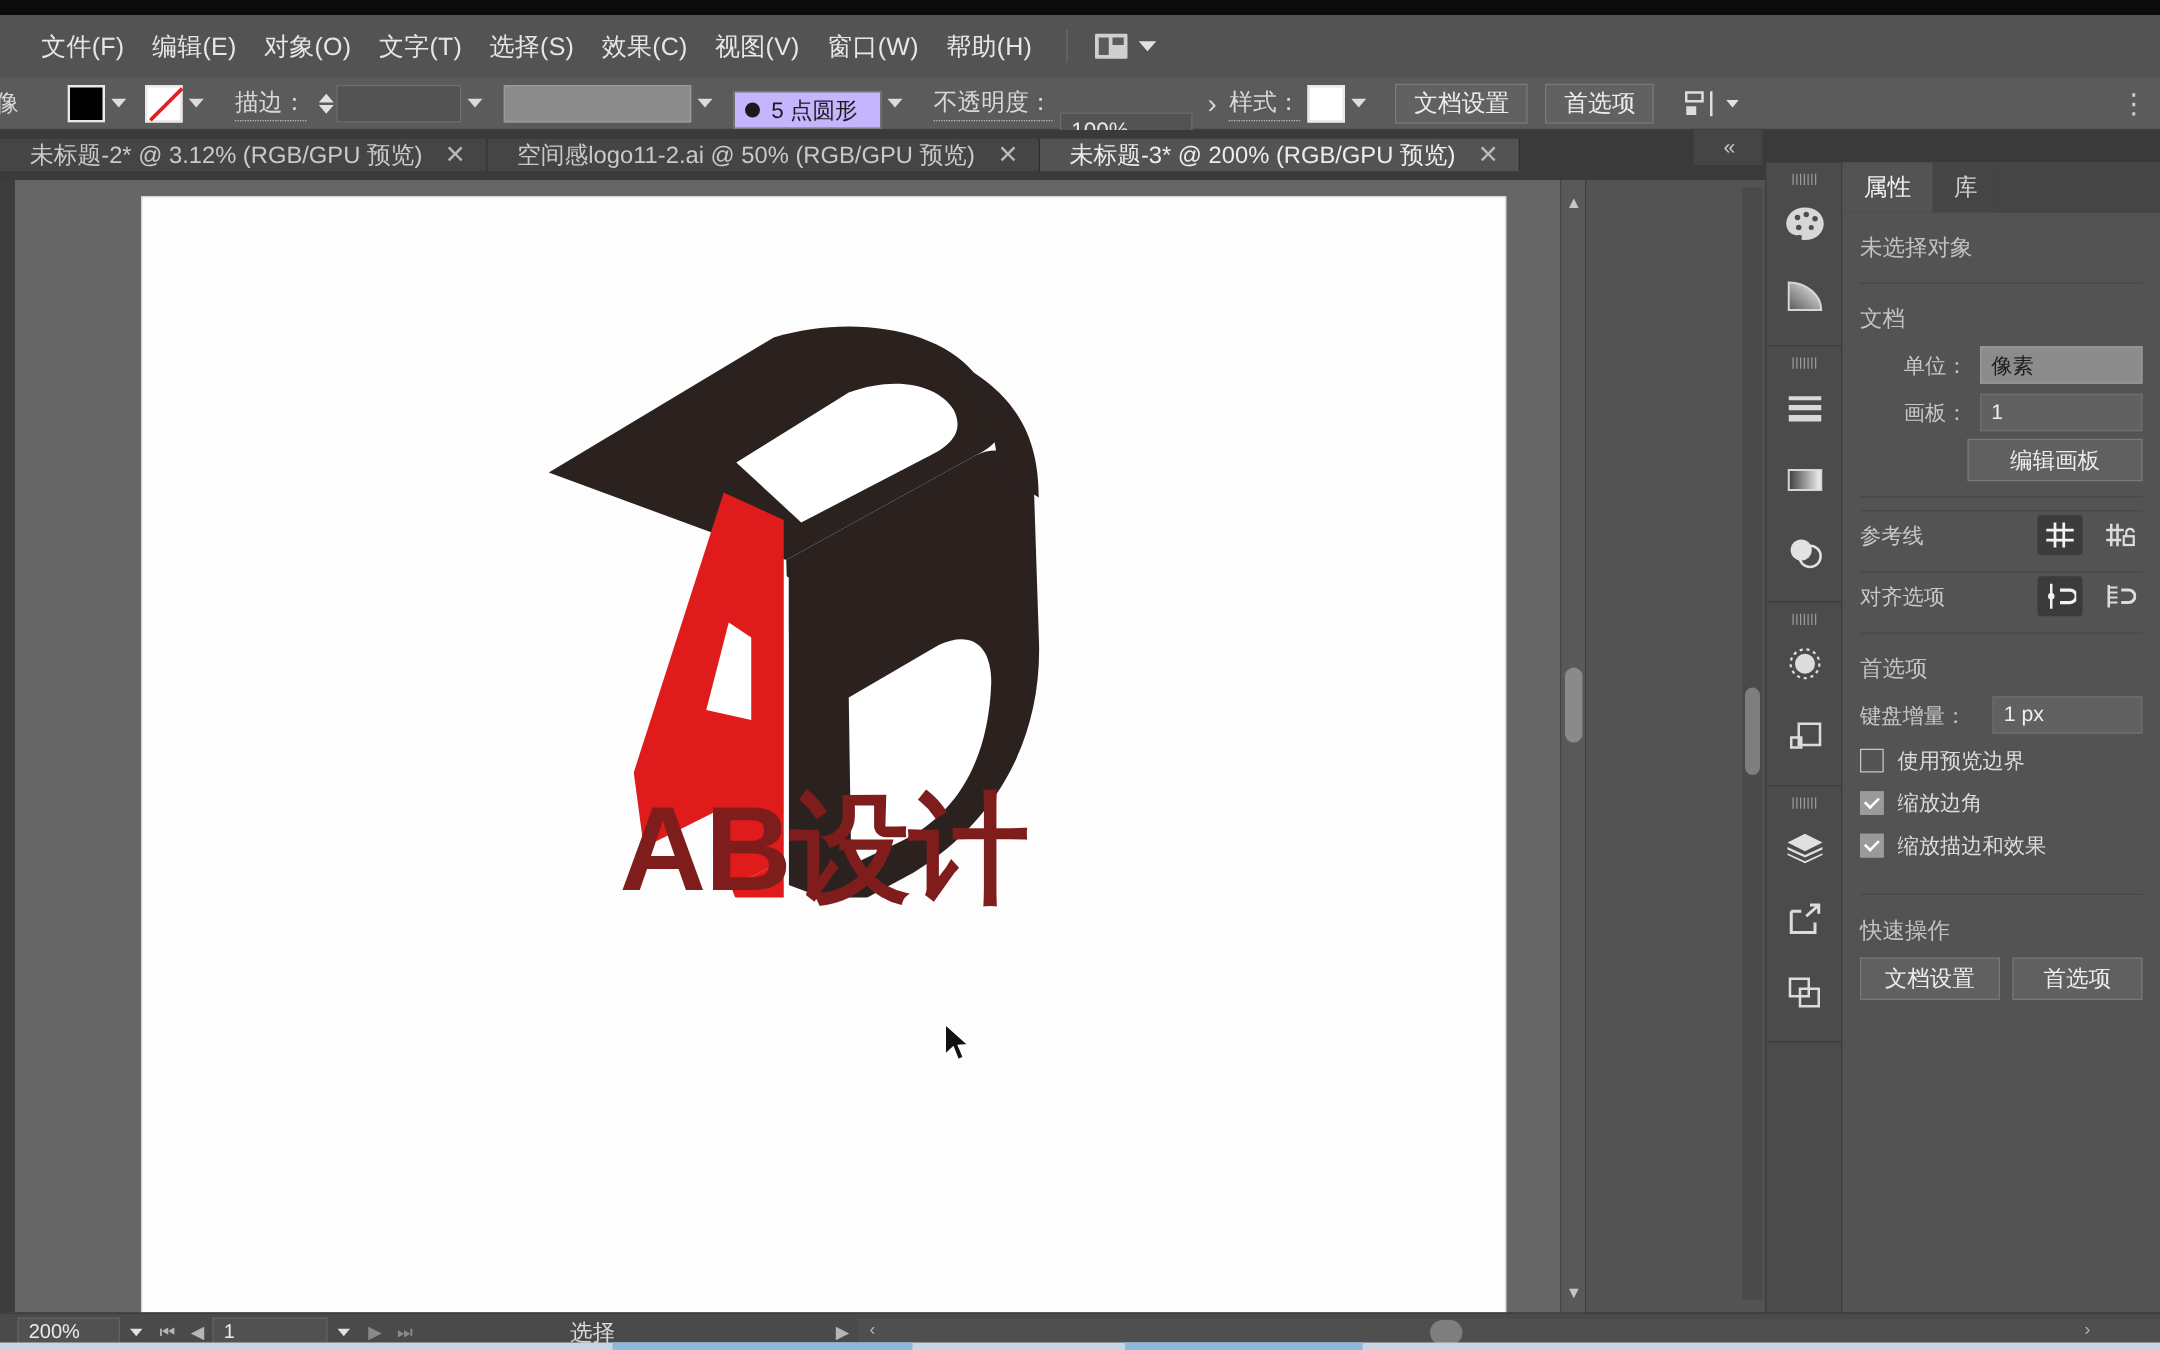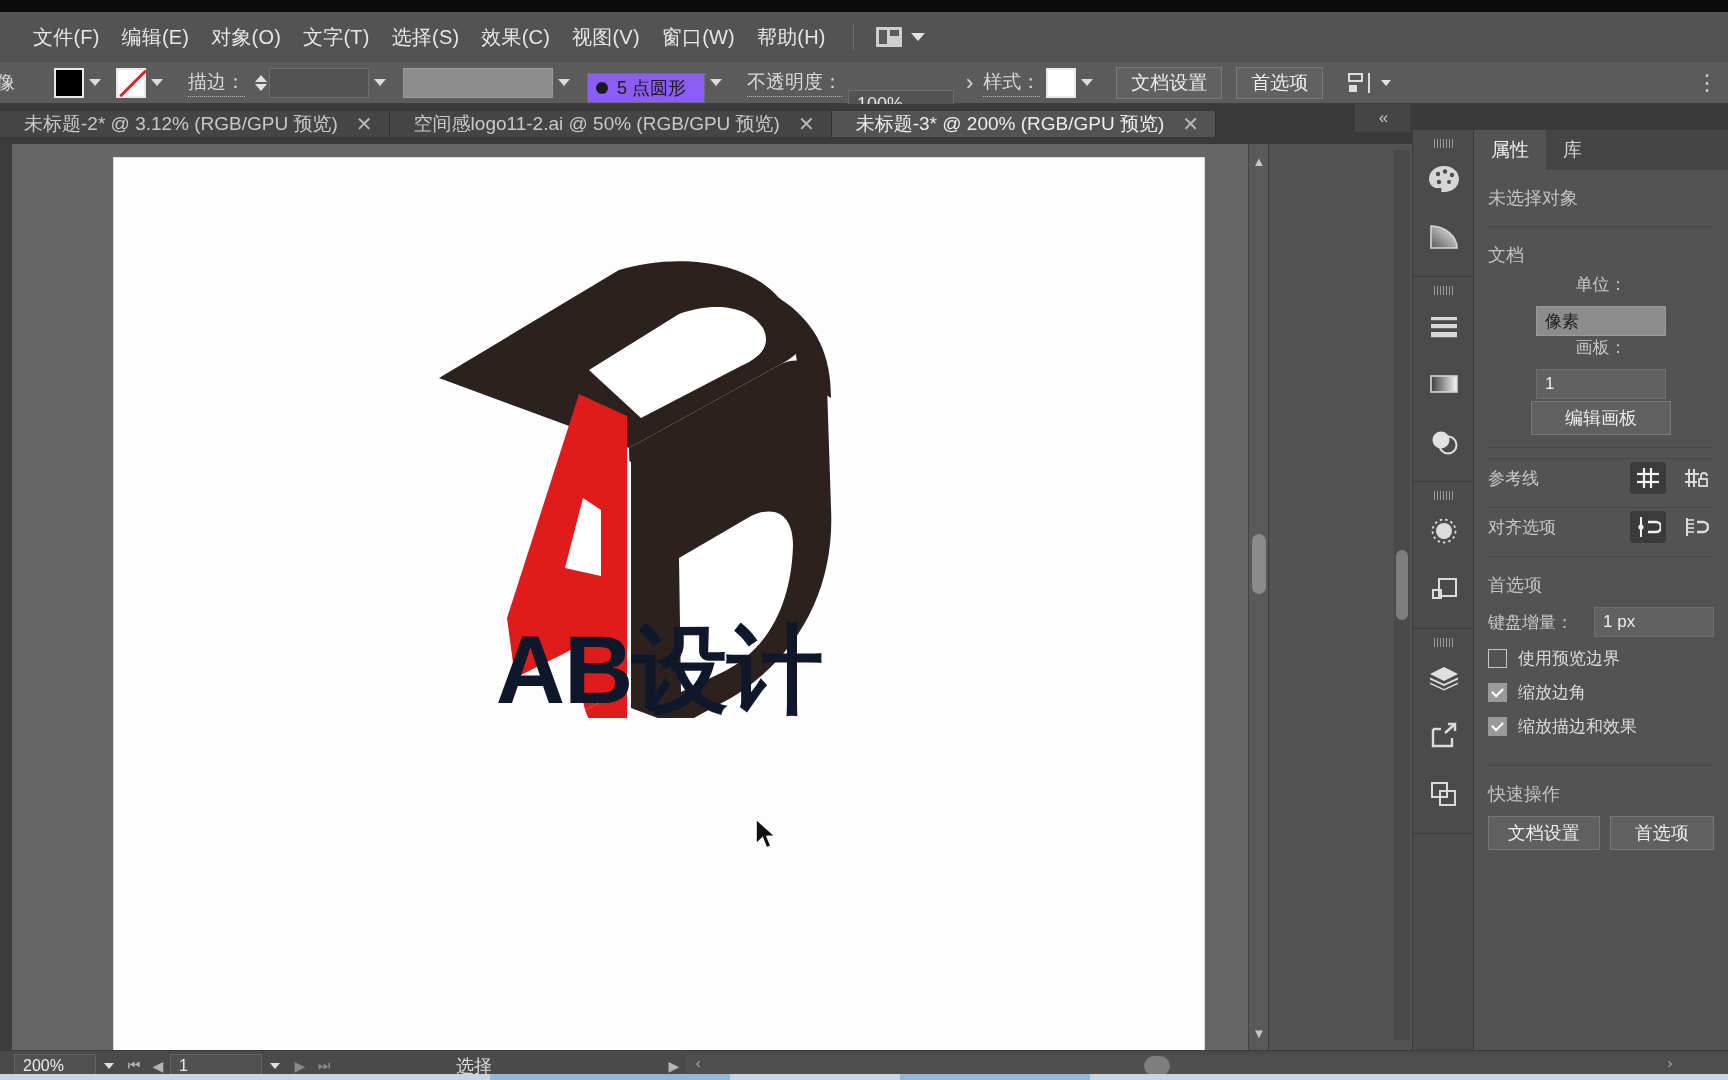--- a/index.html
+++ b/index.html
@@ -98,21 +98,21 @@
   .stepper { display: flex; flex-direction: column; justify-content: center; gap: 2px; margin-right: 2px;}
   .stepper i { display:block; width:0;height:0; border-left:6px solid transparent;border-right:6px solid transparent;}
   .stepper .up { border-bottom:7px solid #e2e2e2; }
   .stepper .dn { border-top:7px solid #e2e2e2; }
   .field {
     background: #535353; border: 1px solid #6e6e6e; height: 30px;
     display: flex; align-items: center; padding: 0 8px;
     color: #e7e7e7; font-size: 18px;
   }
   .field.light { background: #8c8c8c; border-color: #9b9b9b; }
-  .field.strokeprofile { background: #8b5cf6; color: #1b1b1b; margin-top: 11px; }
+  .field.strokeprofile { background: #c4b5fd; color: #1b1b1b; margin-top: 11px; }
   .btn {
     background: #616161; border: 1px solid #7a7a7a; height: 32px;
     display: flex; align-items: center; justify-content: center;
     padding: 0 14px; color: #ececec; font-size: 19px; white-space: nowrap;
   }
 
   
   .tabbar {
     position: absolute; left: 0; top: 104px; width: 1728px; height: 40px;
     background: #3a3a3a; display: flex; align-items: center;
@@ -146,22 +146,22 @@
     background: #666666; overflow: hidden;
   }
   .artboard {
     position: absolute; left: 101px; top: 13px; width: 1092px; height: 903px;
     background: #fdfdfd; border: 1px solid #d9d9d9;
   }
 
   
   .logo-wrap { position: absolute; left: 50%; top: 100px; transform: translateX(-50%); }
   .brand-text {
-    position: absolute; left: 50%; top: 464px; transform: translateX(-50%);
-    font-size: 96px; font-weight: 700; color: #0f172a;
+    position: absolute; left: 50%; top: 474px; transform: translateX(-50%);
+    font-size: 96px; font-weight: 700; color: #7f1d1d;
     font-family: "Liberation Sans", "DejaVu Sans", sans-serif;
     letter-spacing: -1px; white-space: nowrap; line-height: 1;
   }
 
   .cursor-arrow { position: absolute; left: 640px; top: 660px; }
 
   
   .v-scroll {
     position: absolute; right: 0; top: 0; width: 20px; height: 906px;
     background: #595959; border-left: 1px solid #454545;
@@ -202,21 +202,21 @@
     color: #cfcfcf; font-size: 19px; white-space: nowrap;
   }
   .panel-tab.active { background: #535353; color: #f0f0f0; }
   .panel-tabs-fill { flex: 1; background: #454545; }
 
   .p-section { padding: 0 14px; }
   .p-heading { color: #c2c2c2; font-size: 18px; padding: 16px 0 6px; }
   .p-divider { height: 1px; background: #484848; margin: 10px 0 0; }
   .p-row { display: flex; align-items: center; min-height: 38px; gap: 10px; }
   .p-row-label { color: #c8c8c8; font-size: 17px; white-space: nowrap; }
-  .p-row.right { justify-content: center; flex-direction: column; }
+  .p-row.right { justify-content: flex-end; }
   .p-input {
     background: #616161; border: 1px solid #6f6f6f; height: 30px; min-width: 120px;
     display: flex; align-items: center; padding: 0 8px; color: #efefef; font-size: 17px;
   }
   .p-input.light { background: #8c8c8c; border-color: #9a9a9a; color:#1c1c1c; }
   .p-btn {
     background: #606060; border: 1px solid #787878; height: 34px;
     display: flex; align-items: center; justify-content: center;
     color: #ededed; font-size: 18px; padding: 0 14px; white-space: nowrap;
   }

